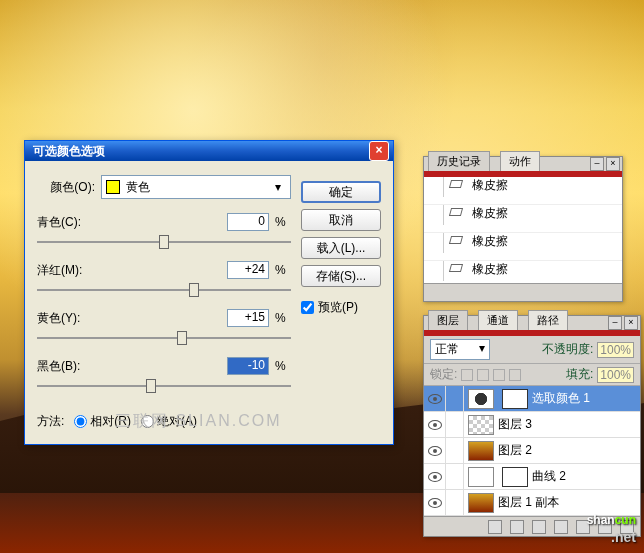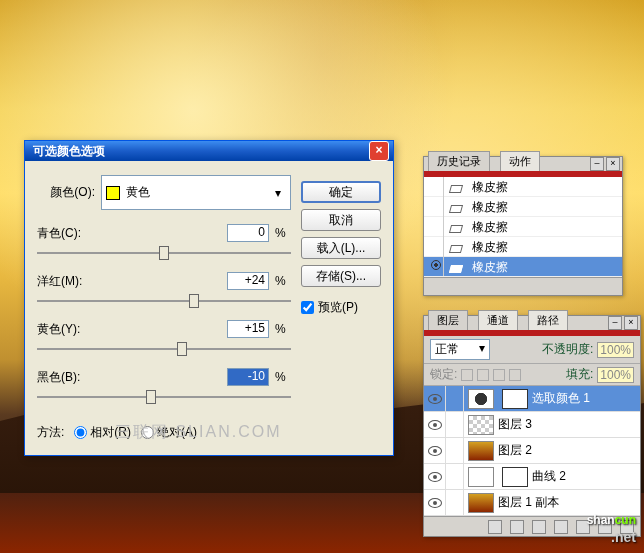--- a/index.html
+++ b/index.html
@@ -8,21 +8,21 @@
 .mountains{position:absolute;bottom:60px;left:0;right:0;height:120px;background:linear-gradient(to top,#2a1508 0%,#3a2010 100%);clip-path:polygon(0 40%,15% 20%,30% 35%,45% 15%,60% 30%,75% 20%,90% 35%,100% 25%,100% 100%,0 100%)}
 
 .dialog{position:absolute;left:24px;top:140px;width:370px;background:#ece9d8;border:1px solid #0054e3;box-shadow:2px 2px 8px rgba(0,0,0,0.3)}
 .titlebar{height:20px;background:linear-gradient(to bottom,#3c8cf0 0%,#1a5cc8 50%,#0040a8 100%);color:#fff;display:flex;align-items:center;padding:0 4px 0 8px;font-weight:bold}
 .titlebar span{flex:1}
 .closebtn{width:20px;height:20px;background:#e04030;border:1px solid #fff;border-radius:3px;color:#fff;text-align:center;line-height:16px;font-weight:bold;cursor:pointer}
 .dlg-body{padding:14px 12px;display:flex;gap:10px}
 .dlg-left{flex:1}
 .row{display:flex;align-items:center;margin-bottom:14px;gap:6px}
 .row label{width:58px;text-align:right}
-.color-select{flex:1;display:flex;align-items:center;border:1px solid #7f9db9;background:#fff;height:35px;padding:0 4px;gap:6px}
+.color-select{flex:1;display:flex;align-items:center;border:1px solid #7f9db9;background:#fff;height:24px;padding:0 4px;gap:6px}
 .swatch{width:14px;height:14px;background:#ffff00;border:1px solid #000}
 .chev{width:16px;text-align:center;color:#000;margin-left:auto}
 .slider-row{margin-bottom:6px}
 .slider-head{display:flex;align-items:center;gap:6px}
 .slider-head label{width:58px}
 .numbox{width:42px;height:18px;border:1px solid #7f9db9;background:#fff;text-align:right;padding:0 3px}
 .numbox.sel{background:#316ac5;color:#fff}
 .pct{width:16px}
 .slider{position:relative;height:18px;margin:2px 0 10px 0}
 .track{position:absolute;top:8px;left:0;right:0;height:2px;background:#999}
@@ -39,21 +39,21 @@
 
 .panel{position:absolute;background:#d6d3ce;border:1px solid #888;box-shadow:1px 1px 4px rgba(0,0,0,0.3)}
 .panel-tabs{display:flex;background:#d6d3ce;border-bottom:6px solid #b91c1c;height:20px;align-items:flex-end;padding-left:4px;gap:10px}
 .tab{padding:2px 8px;background:#e8e6e0;border:1px solid #999;border-bottom:none;cursor:pointer;font-size:11px}
 .tab.act{background:#d6d3ce;font-weight:normal}
 .panel-ctrl{margin-left:auto;display:flex;gap:2px;padding-right:2px}
 .pbtn{width:14px;height:14px;border:1px solid #888;background:#ddd;font-size:9px;text-align:center;line-height:10px;cursor:pointer}
 
 .hist{left:423px;top:156px;width:200px}
 .hist-list{background:#fff;max-height:106px;overflow:hidden}
-.hist-item{display:flex;align-items:flex-end;height:20px;padding:0 4px;gap:6px;border-bottom:1px solid #eee}
+.hist-item{display:flex;align-items:flex-start;height:28px;padding:0 4px;gap:6px;border-bottom:1px solid #eee}
 .hist-item.sel{background:#5a8fd8;color:#fff}
 .hicon{width:16px;height:14px;display:inline-block;position:relative}
 .eraser{width:12px;height:8px;background:#fff;border:1px solid #666;transform:skewX(-15deg);margin-top:3px}
 .hist-item.sel .eraser{border-color:#fff}
 .hist-foot{height:18px;background:#d6d3ce;border-top:1px solid #999}
 .brush-col{width:16px;border-right:1px solid #ccc;height:20px}
 .brush-mark{width:10px;height:10px;border:1px solid #333;border-radius:50%;margin:4px auto;background:radial-gradient(circle,#333 30%,transparent 31%)}
 
 .layers{left:423px;top:315px;width:218px}
 .lay-opts{display:flex;align-items:center;padding:3px 6px;gap:4px;border-bottom:1px solid #aaa;font-size:11px}

